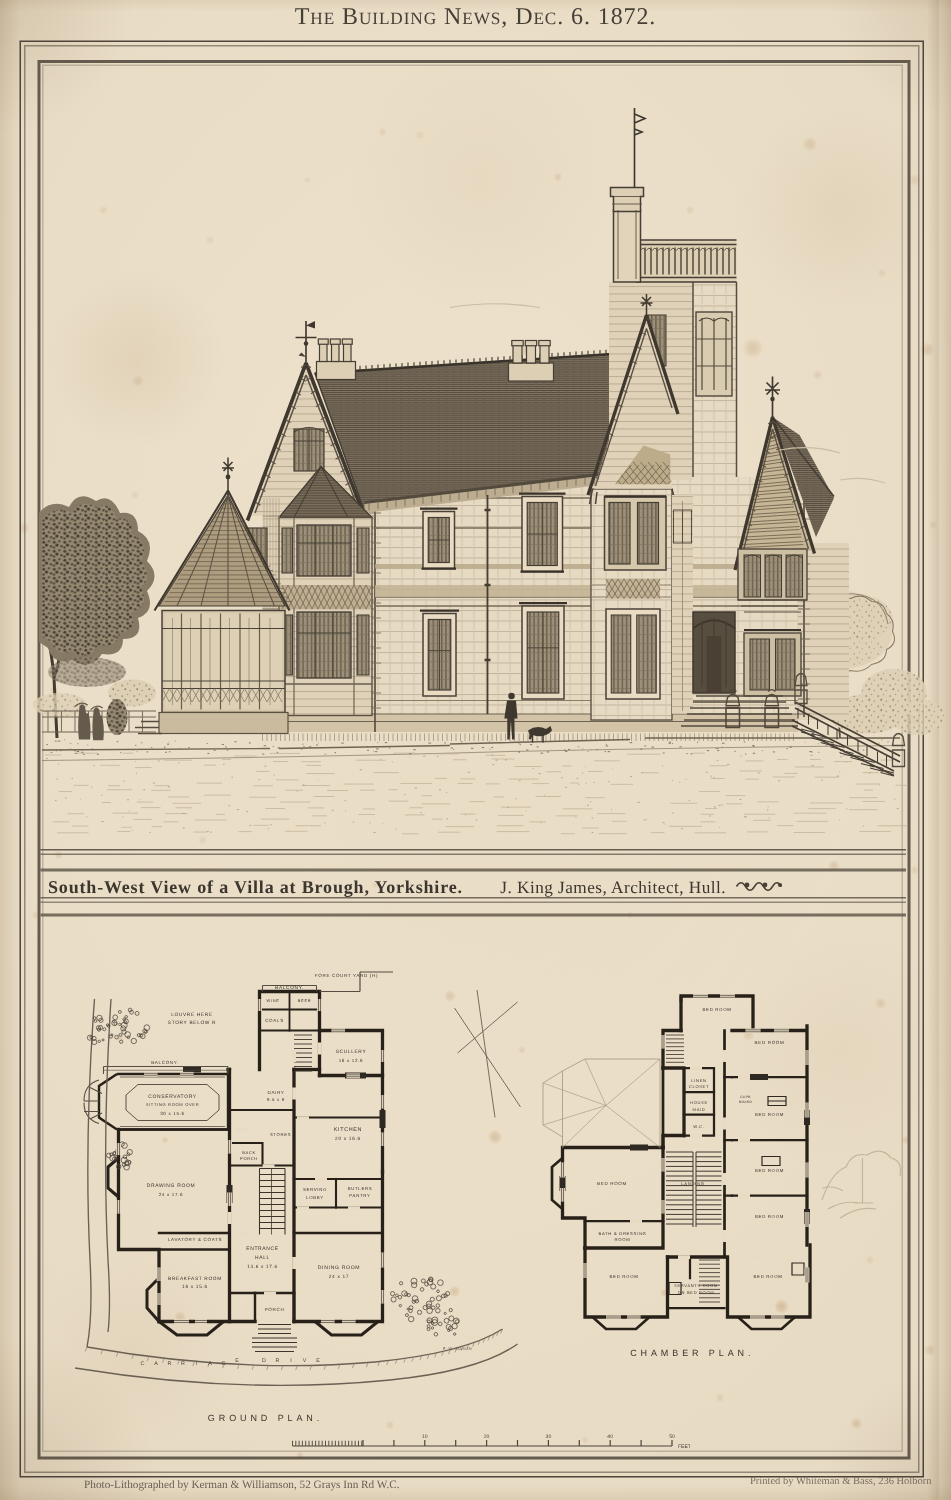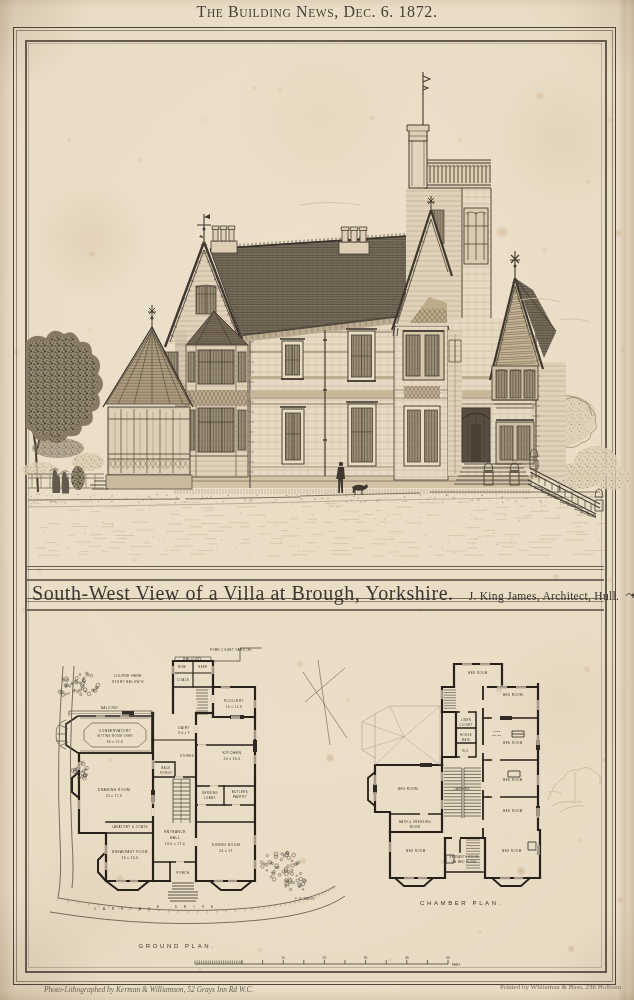--- a/index.html
+++ b/index.html
@@ -358,22 +358,22 @@
 </svg>
 
 <div class="abs" style="left:27px;top:566px;width:577px;height:1px;background:rgba(86,78,66,0.9);"></div>
 <div class="abs" style="left:27px;top:568.5px;width:577px;height:1px;background:rgba(86,78,66,0.7);"></div>
 <div class="abs" style="left:27px;top:579px;width:577px;height:2px;background:rgba(100,90,76,0.85);"></div>
 <div class="abs" style="left:27px;top:598px;width:577px;height:1px;background:rgba(86,78,66,0.8);"></div>
 <div class="abs" style="left:27px;top:600.5px;width:577px;height:1px;background:rgba(86,78,66,0.6);"></div>
 <div class="abs" style="left:27px;top:608.5px;width:577px;height:2px;background:rgba(100,90,76,0.85);"></div>
 
 <div class="abs" style="left:32px;top:582px;width:572px;white-space:nowrap;color:#3c362e;">
-<span style="font-size:20px;letter-spacing:0.55px;">South-West View of a Villa at Brough, Yorkshire.</span>
-<span style="font-size:11.5px;letter-spacing:0.3px;margin-left:11px;">J. King James, Architect, Hull.</span>
+<span style="font-size:12px;letter-spacing:0.55px;font-weight:bold;">South-West View of a Villa at Brough, Yorkshire.</span>
+<span style="font-size:11.5px;letter-spacing:0.3px;margin-left:21px;">J. King James, Architect, Hull.</span>
 <svg width="36" height="10" viewBox="0 0 36 10" style="margin-left:2px;">
         <path d="M1,6 q3,-5 6,0 q3,5 6,0 q3,-5 6,0 q3,5 6,0 q3,-5 6,0" stroke="#4a4238" stroke-width="1" fill="none"></path>
         <circle cx="8" cy="5" r="1.6" fill="#4a4238"></circle>
         <circle cx="20" cy="5" r="1.6" fill="#4a4238"></circle>
         <circle cx="30" cy="5" r="1.4" fill="#4a4238"></circle>
       </svg>
 </div>
 
 <svg class="abs" style="left:40px;top:640px;" width="320" height="320" viewBox="40 640 320 320">
 <g stroke="#272119" stroke-width="2.2" fill="none" stroke-linecap="square">
@@ -868,16 +868,16 @@
 </g>
 <text x="52.0" y="3.5" text-anchor="middle" style="font-family:Liberation Sans,sans-serif;font-size:3.4px;" fill="#4a443a"></text>
 <text x="93.2" y="3.5" text-anchor="middle" style="font-family:Liberation Sans,sans-serif;font-size:3.4px;" fill="#4a443a">10</text>
 <text x="134.4" y="3.5" text-anchor="middle" style="font-family:Liberation Sans,sans-serif;font-size:3.4px;" fill="#4a443a">20</text>
 <text x="175.60000000000002" y="3.5" text-anchor="middle" style="font-family:Liberation Sans,sans-serif;font-size:3.4px;" fill="#4a443a">30</text>
 <text x="216.8" y="3.5" text-anchor="middle" style="font-family:Liberation Sans,sans-serif;font-size:3.4px;" fill="#4a443a">40</text>
 <text x="258.0" y="3.5" text-anchor="middle" style="font-family:Liberation Sans,sans-serif;font-size:3.4px;" fill="#4a443a">50</text>
 <text x="262" y="10.5" style="font-family:Liberation Sans,sans-serif;font-size:3.4px;" fill="#4a443a">FEET</text>
 </svg>
 
-<div class="abs" style="left:44px;top:984.5px;font-style:italic;font-size:7.5px;color:#6a6054;">Photo-Lithographed by Kerman &amp; Williamson, 52 Grays Inn Rd W.C.</div>
+<div class="abs" style="left:56px;top:984.5px;font-size:7.5px;color:#6a6054;">Photo-Lithographed by Kerman &amp; Williamson, 52 Grays Inn Rd W.C.</div>
 
 <div class="abs" style="left:500px;top:982.5px;font-size:7px;color:#7a6f60;font-family:Liberation Serif, serif;">Printed by Whiteman &amp; Bass, 236 Holborn</div>
 </div>
 
 </body></html>

